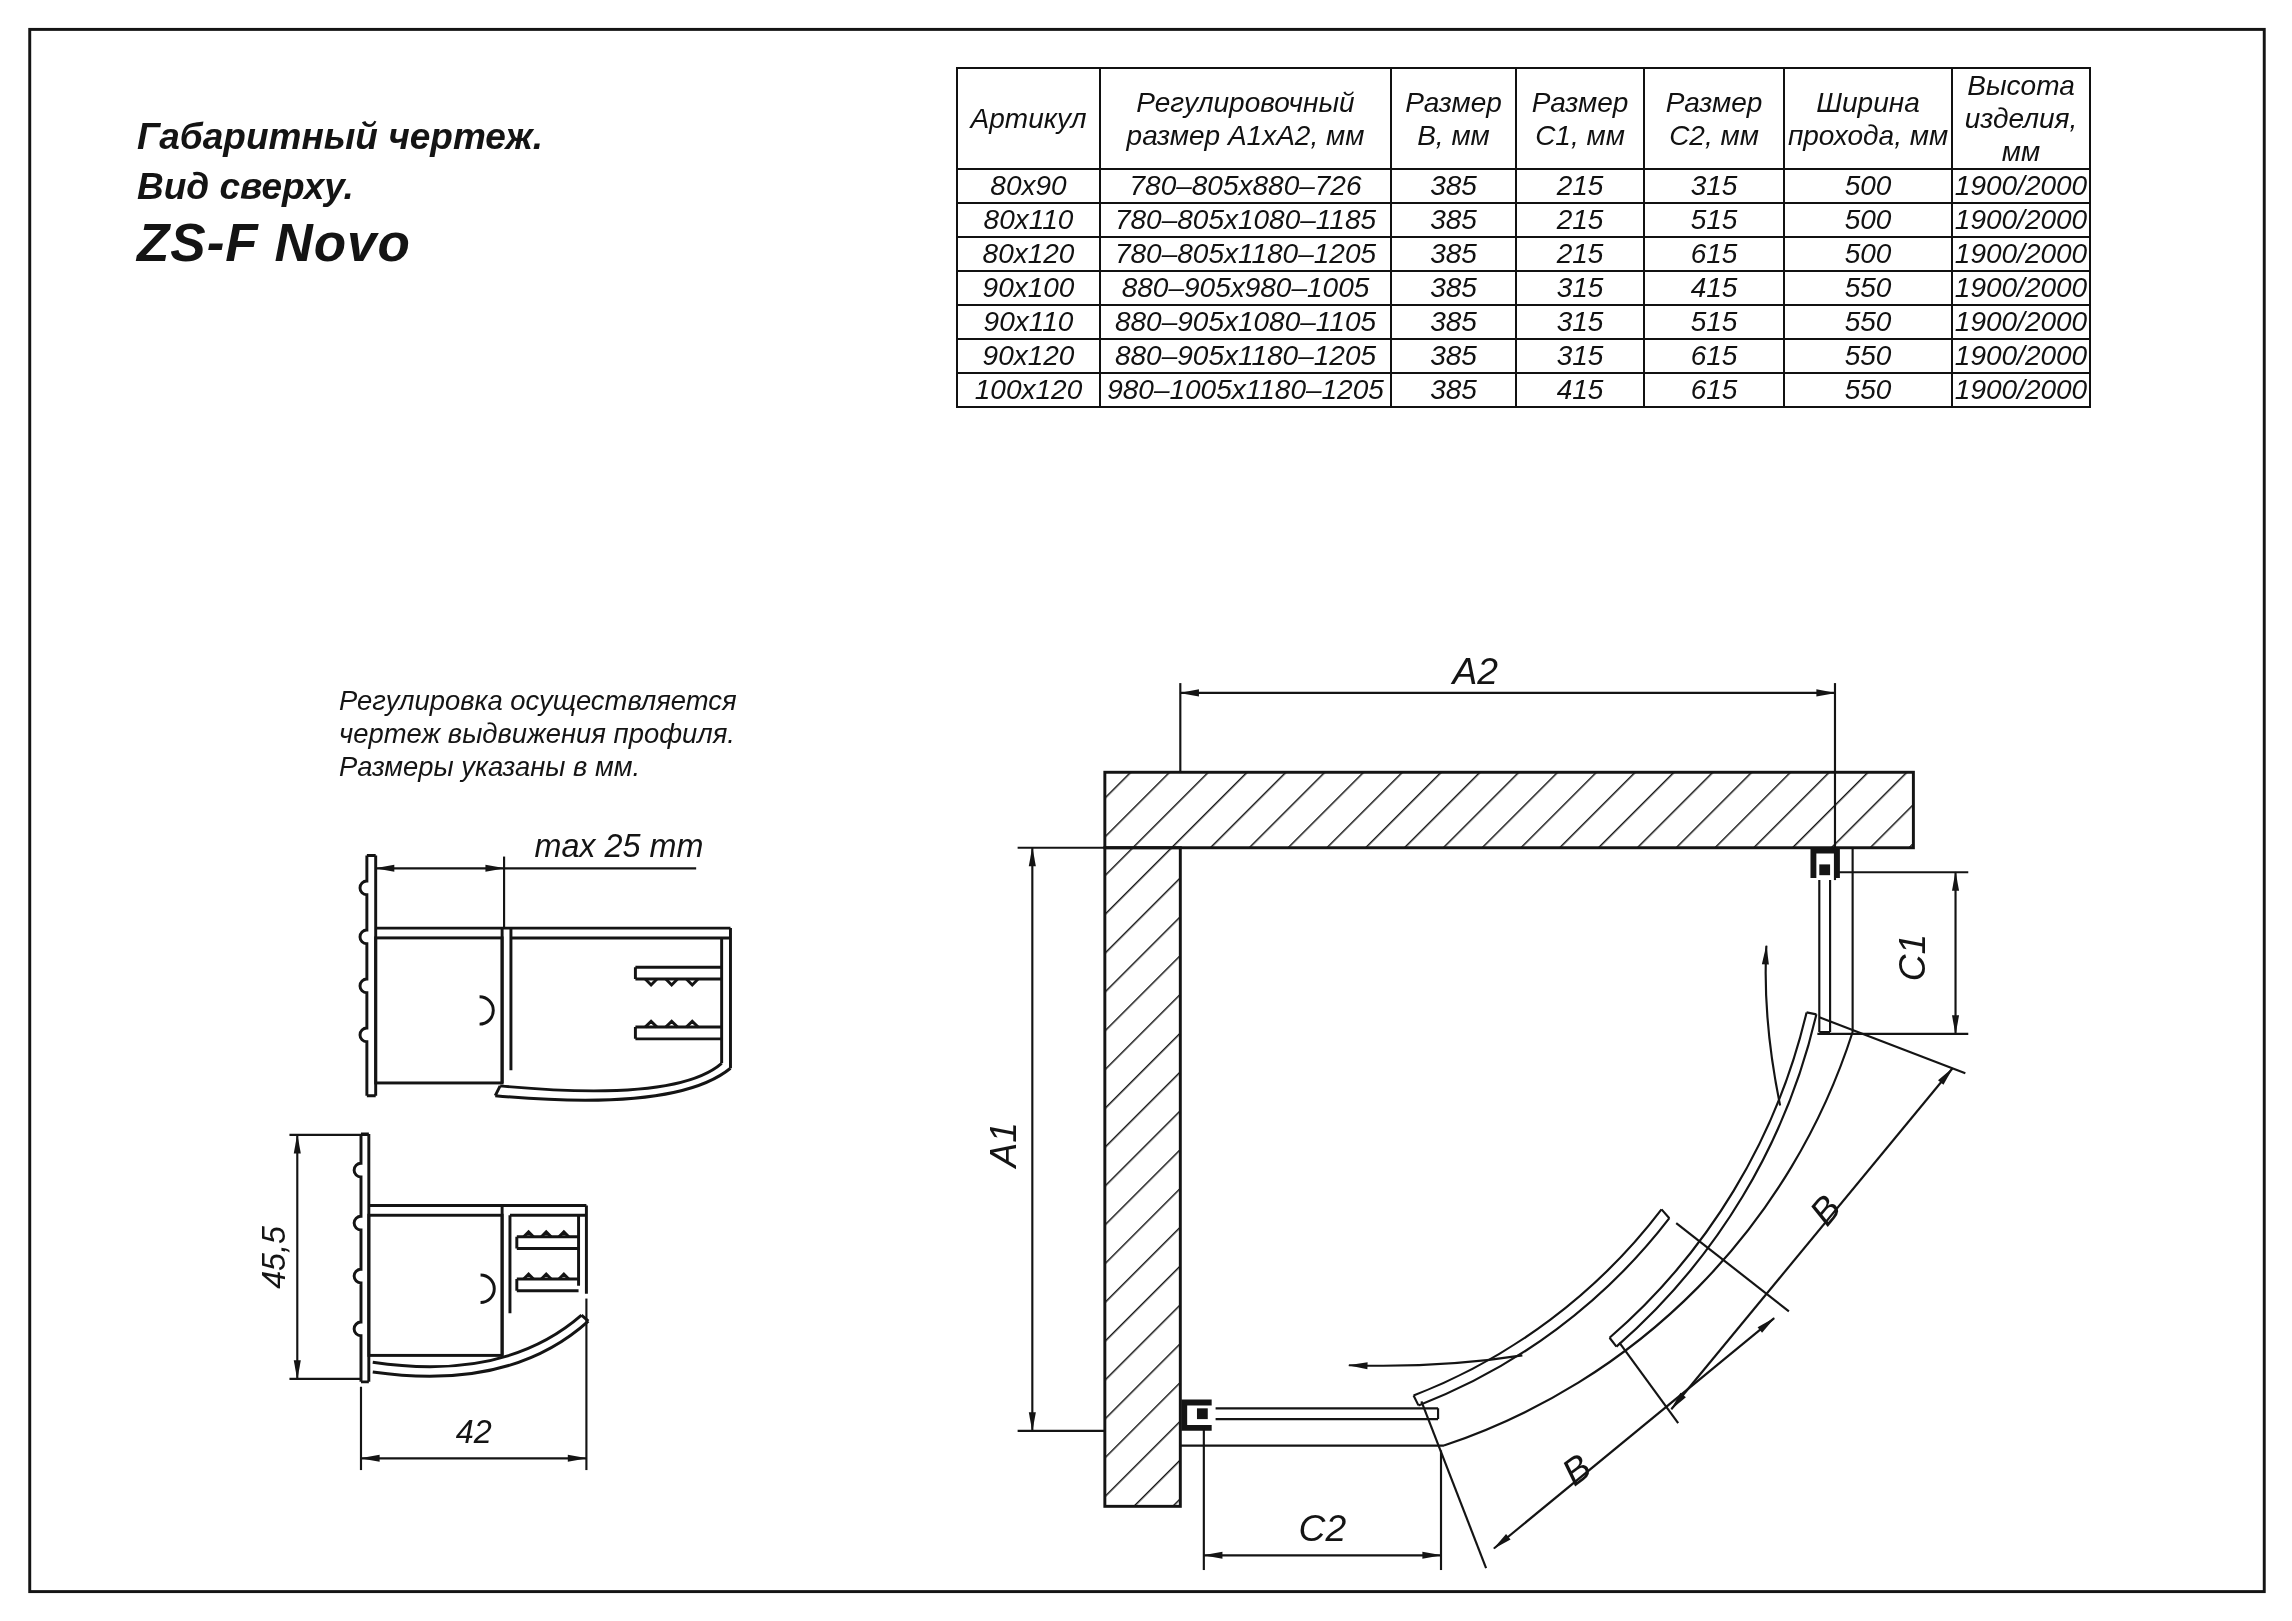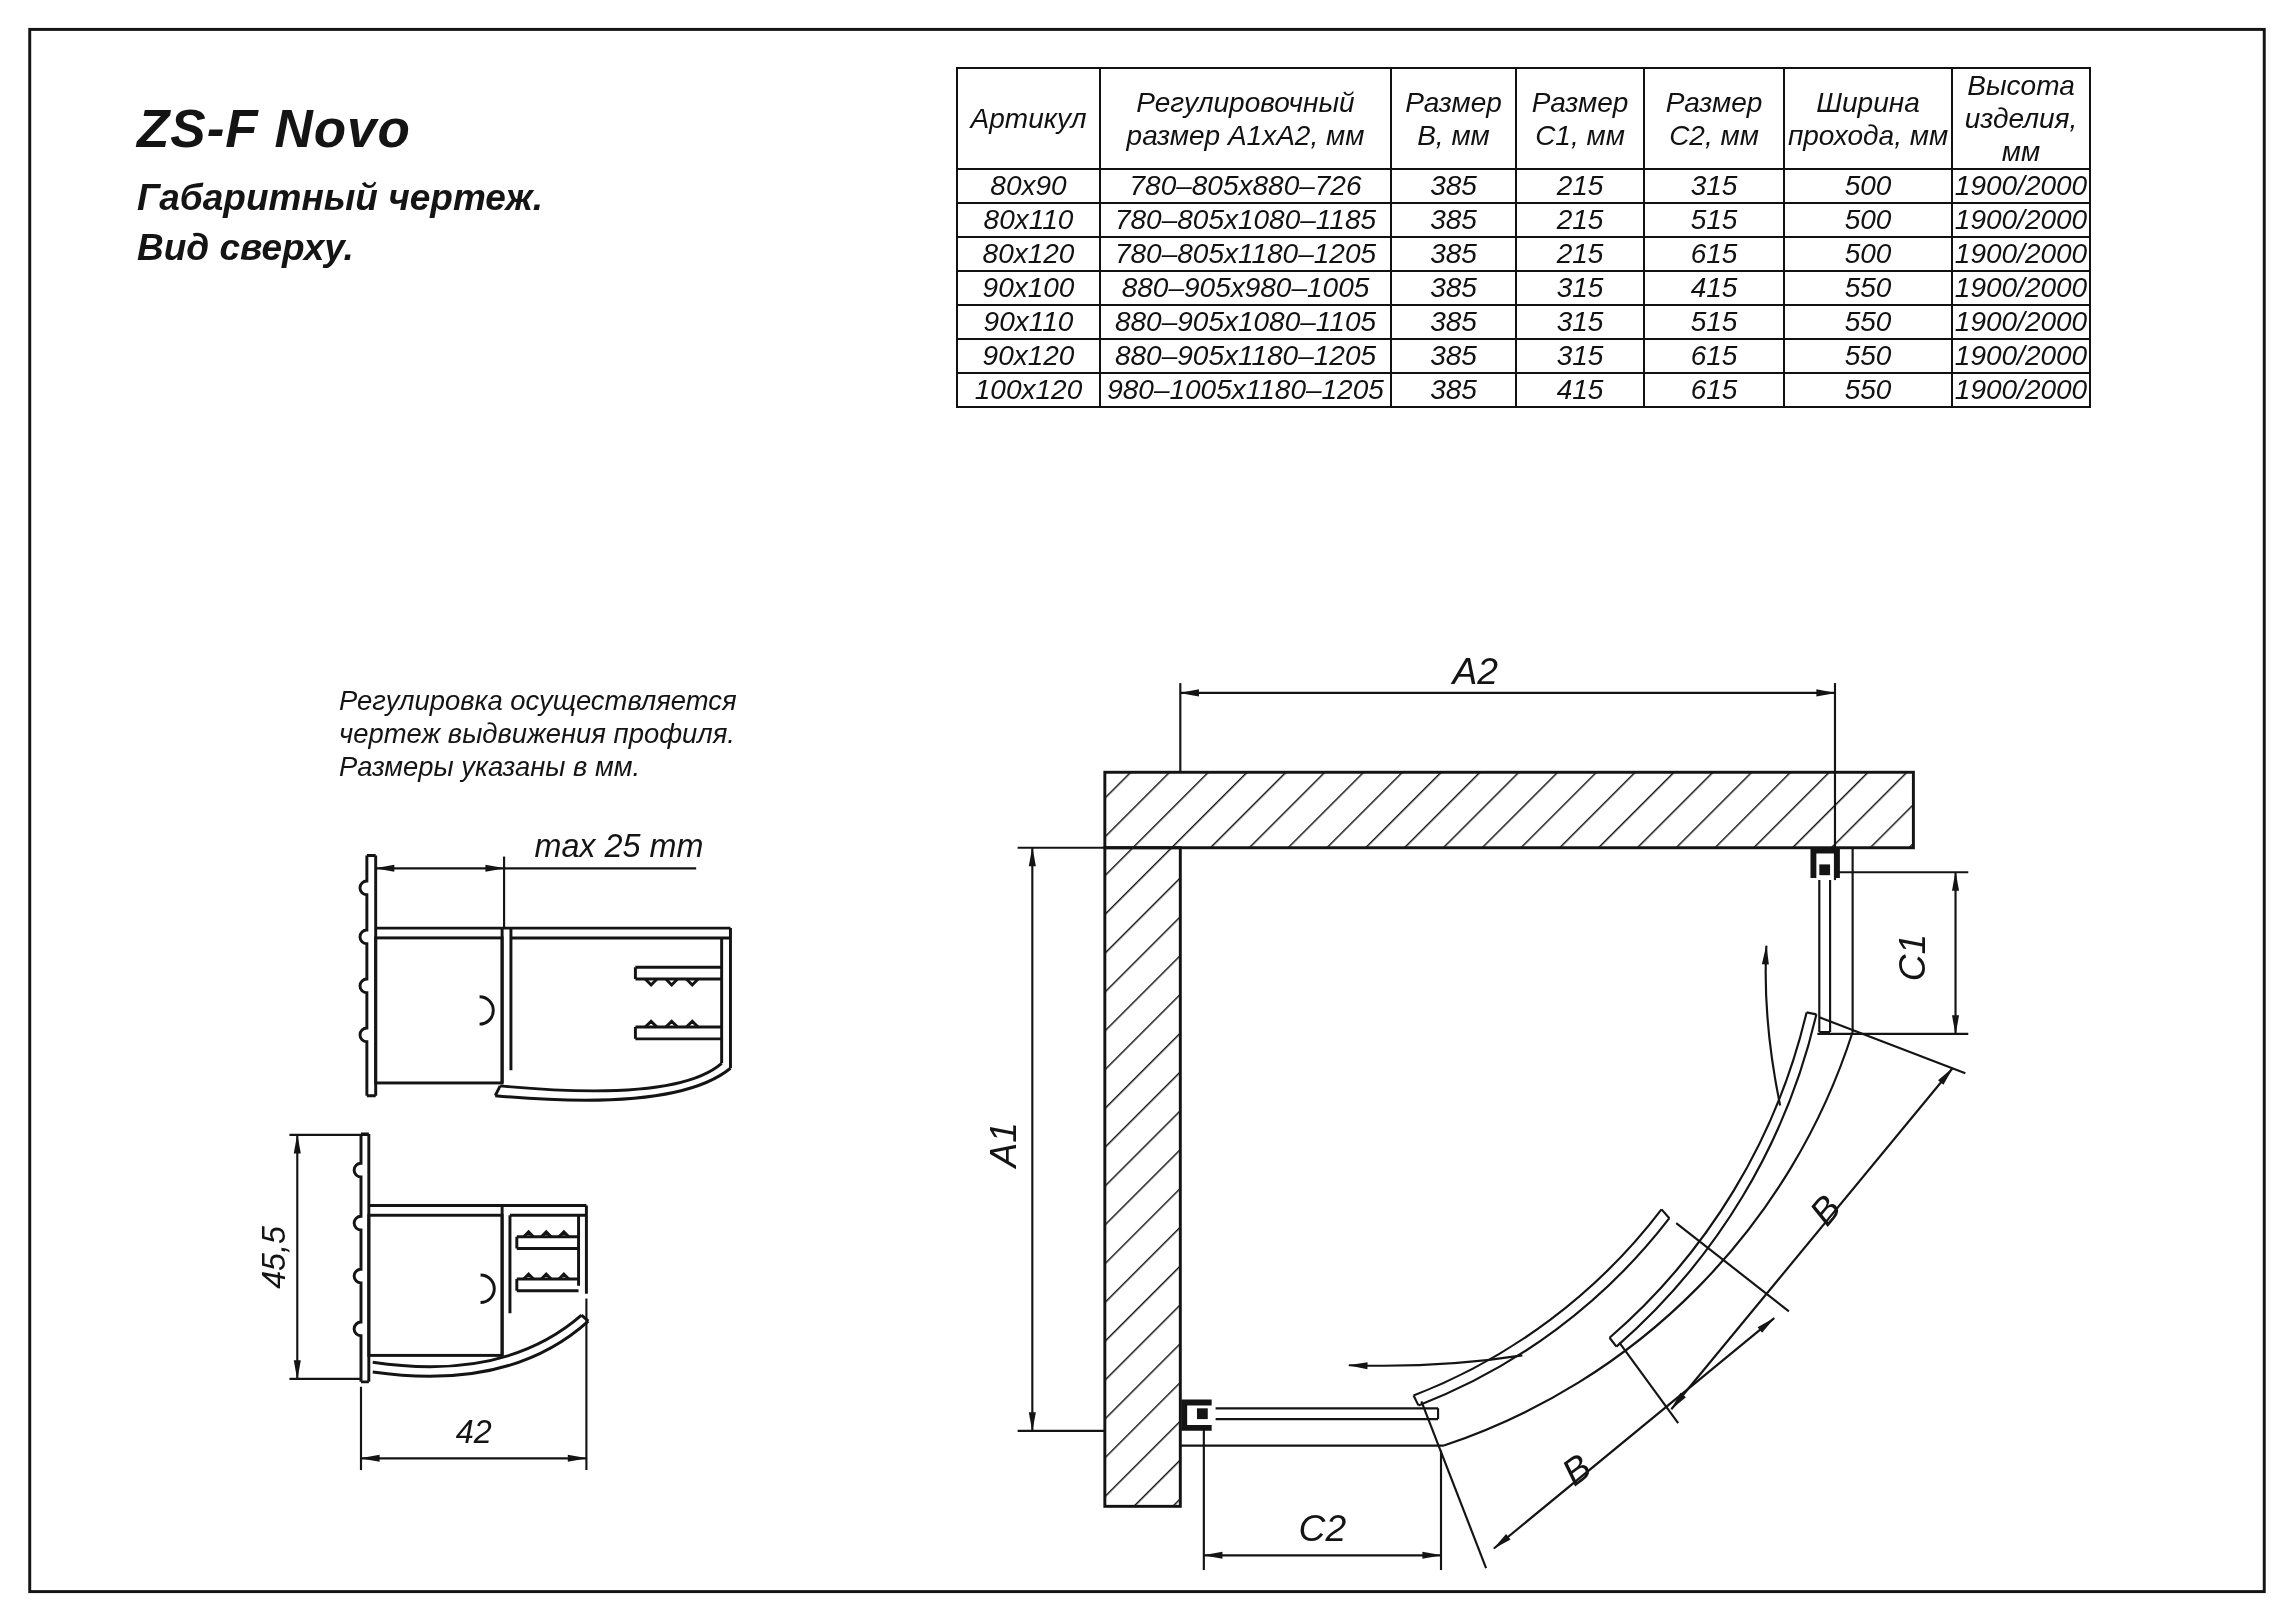--- a/index.html
+++ b/index.html
@@ -180,25 +180,25 @@
     <text class="dimlbl2" transform="translate(290,1283) rotate(-90)" text-anchor="middle">45,5</text>
 
     <line x1="368" y1="1488" x2="598" y2="1488" class="thin" marker-start="url(#mS)" marker-end="url(#mE)"></line>
     <line x1="368" y1="1415" x2="368" y2="1500" class="thin"></line>
     <line x1="598" y1="1325" x2="598" y2="1500" class="thin"></line>
     <text class="dimlbl2" x="483" y="1472" text-anchor="middle">42</text>
   </g>
 </svg>
 
 <div class="abs" id="title-block">
-  <div id="page-title">ZS-F Novo</div>
   <div id="page-subtitle">
     <div>Габаритный чертеж.</div>
     <div>Вид сверху.</div>
   </div>
+  <div id="page-title">ZS-F Novo</div>
 </div>
 
 <div class="abs" id="note-block">
   <div>Регулировка осуществляется</div>
   <div>чертеж выдвижения профиля.</div>
   <div>Размеры указаны в мм.</div>
 </div>
 
 <table class="abs" id="size-table">
   <colgroup>

